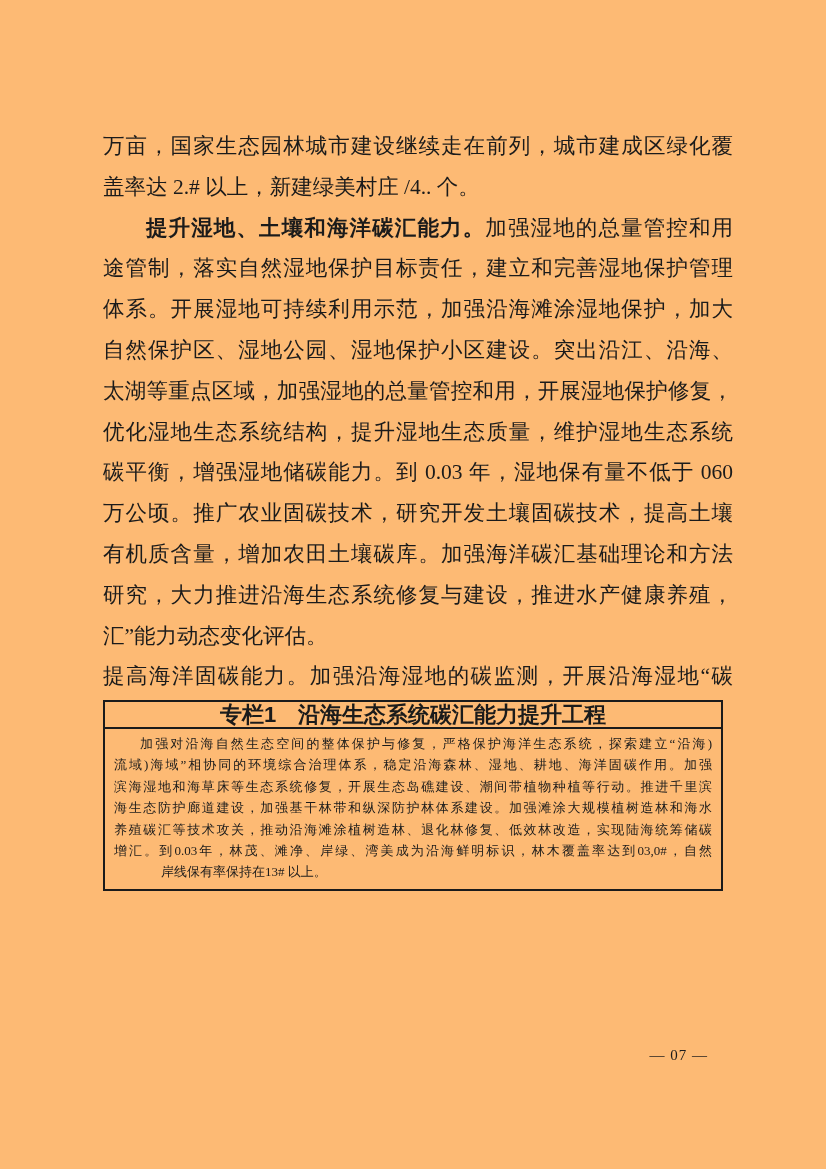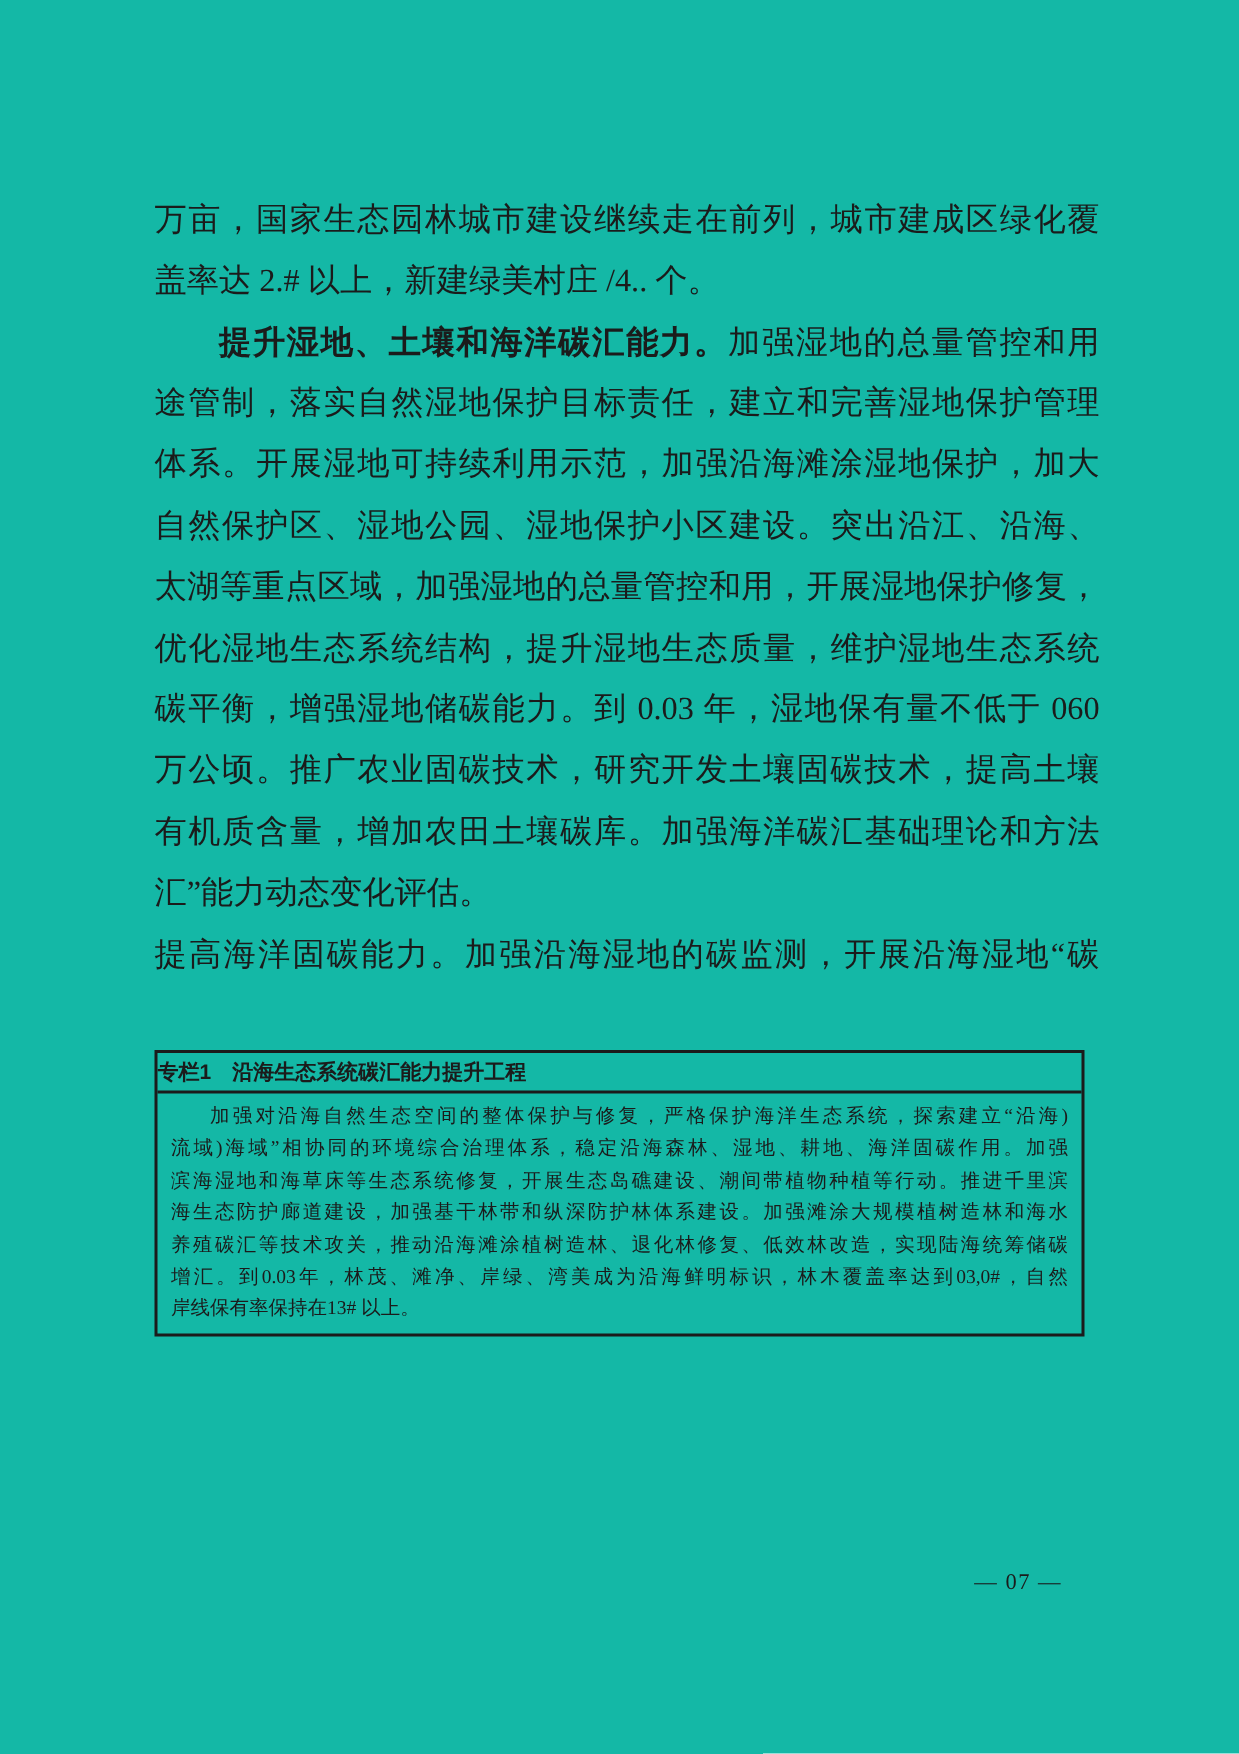--- a/index.html
+++ b/index.html
@@ -4,21 +4,21 @@
 <style>
   html, body {
     margin: 0;
     padding: 0;
     background: #ffffff;
   }
   .page {
     position: relative;
     width: 826px;
     height: 1169px;
-    background: #14b8a6;
+    background: #fdba74;
     color: #1b1b1b;
     font-family: "Liberation Serif", "DejaVu Serif", serif;
     overflow: hidden;
   }
   .main-text {
     position: absolute;
     left: 103px;
     top: 126px;
     width: 630px;
   }
@@ -42,43 +42,45 @@
   }
   .callout-box {
     position: absolute;
     left: 103px;
     top: 700px;
     width: 616px;
     border: 2px solid #1b1b1b;
   }
   .box-header {
     border-bottom: 2px solid #1b1b1b;
+    text-align: center;
     font-weight: bold;
     font-family: "Liberation Sans", "DejaVu Sans", sans-serif;
-    font-size: 14px;
+    font-size: 22px;
     line-height: 25px;
     height: 25px;
     overflow: hidden;
   }
   .box-body {
     padding: 4px 9px 6px 9px;
   }
   .box-line {
     font-size: 13px;
     line-height: 21.4px;
     height: 21.4px;
     text-align: justify;
     text-align-last: justify;
     overflow: hidden;
   }
   .box-line:first-child {
     text-indent: 2em;
   }
   .box-line.para-end {
     text-align-last: left;
+    margin-left: 47px;
   }
   .page-number {
     position: absolute;
     top: 1044px;
     right: 118px;
     font-size: 15px;
     line-height: 22px;
     letter-spacing: 1px;
     text-align: right;
   }
@@ -97,20 +99,21 @@
       <span class="bold-lead">提升湿地、土壤和海洋碳汇能力。</span><span>加强湿地的总量管控和用</span>
     </div>
     <div class="line">途管制，落实自然湿地保护目标责任，建立和完善湿地保护管理</div>
     <div class="line">体系。开展湿地可持续利用示范，加强沿海滩涂湿地保护，加大</div>
     <div class="line">自然保护区、湿地公园、湿地保护小区建设。突出沿江、沿海、</div>
     <div class="line">太湖等重点区域，加强湿地的总量管控和用，开展湿地保护修复，</div>
     <div class="line">优化湿地生态系统结构，提升湿地生态质量，维护湿地生态系统</div>
     <div class="line">碳平衡，增强湿地储碳能力。到 0.03 年，湿地保有量不低于 060</div>
     <div class="line">万公顷。推广农业固碳技术，研究开发土壤固碳技术，提高土壤</div>
     <div class="line">有机质含量，增加农田土壤碳库。加强海洋碳汇基础理论和方法</div>
+    <div class="line">研究，大力推进沿海生态系统修复与建设，推进水产健康养殖，</div>
     <div class="line para-end">汇”能力动态变化评估。</div>
     <div class="line">提高海洋固碳能力。加强沿海湿地的碳监测，开展沿海湿地“碳</div>
   </div>
 
   <div class="callout-box">
     <div class="box-header">专栏1　沿海生态系统碳汇能力提升工程</div>
     <div class="box-body">
       <div class="box-line">加强对沿海自然生态空间的整体保护与修复，严格保护海洋生态系统，探索建立“沿海)</div>
       <div class="box-line">流域)海域”相协同的环境综合治理体系，稳定沿海森林、湿地、耕地、海洋固碳作用。加强</div>
       <div class="box-line">滨海湿地和海草床等生态系统修复，开展生态岛礁建设、潮间带植物种植等行动。推进千里滨</div>

